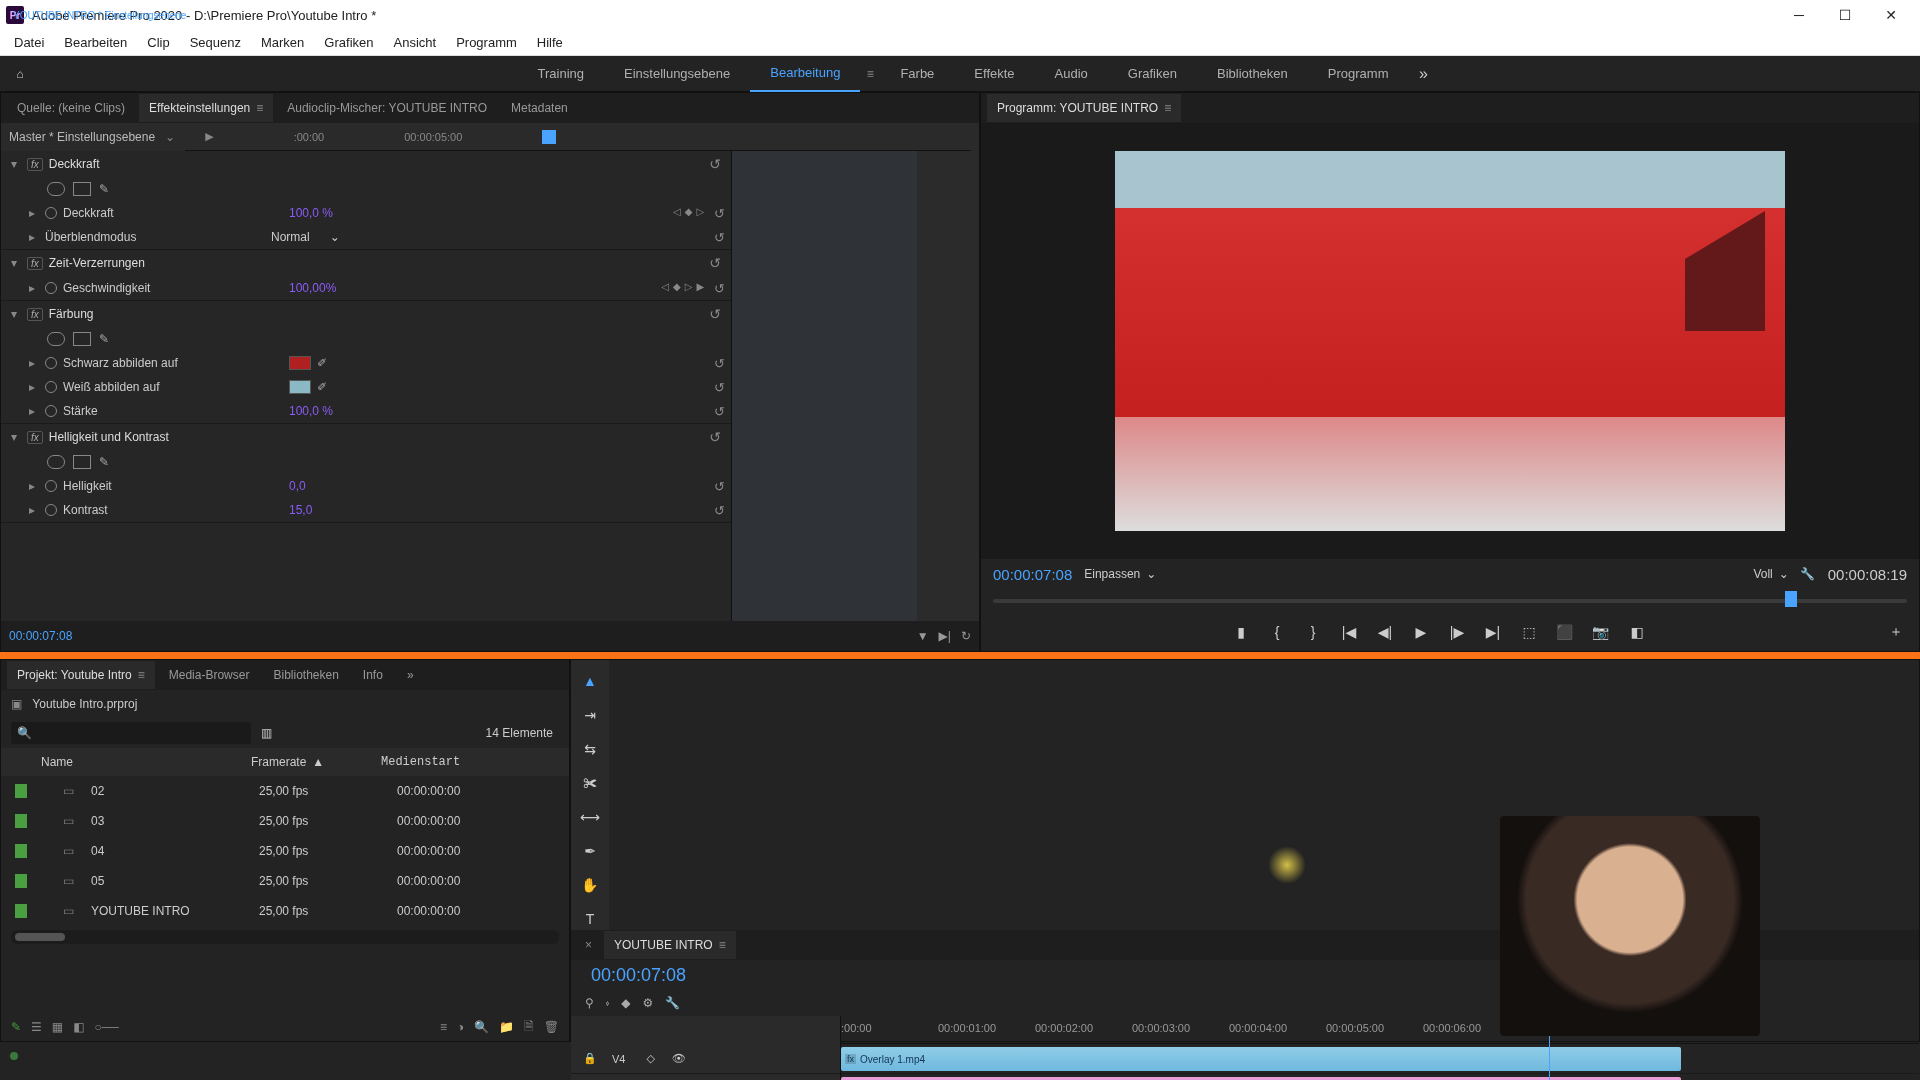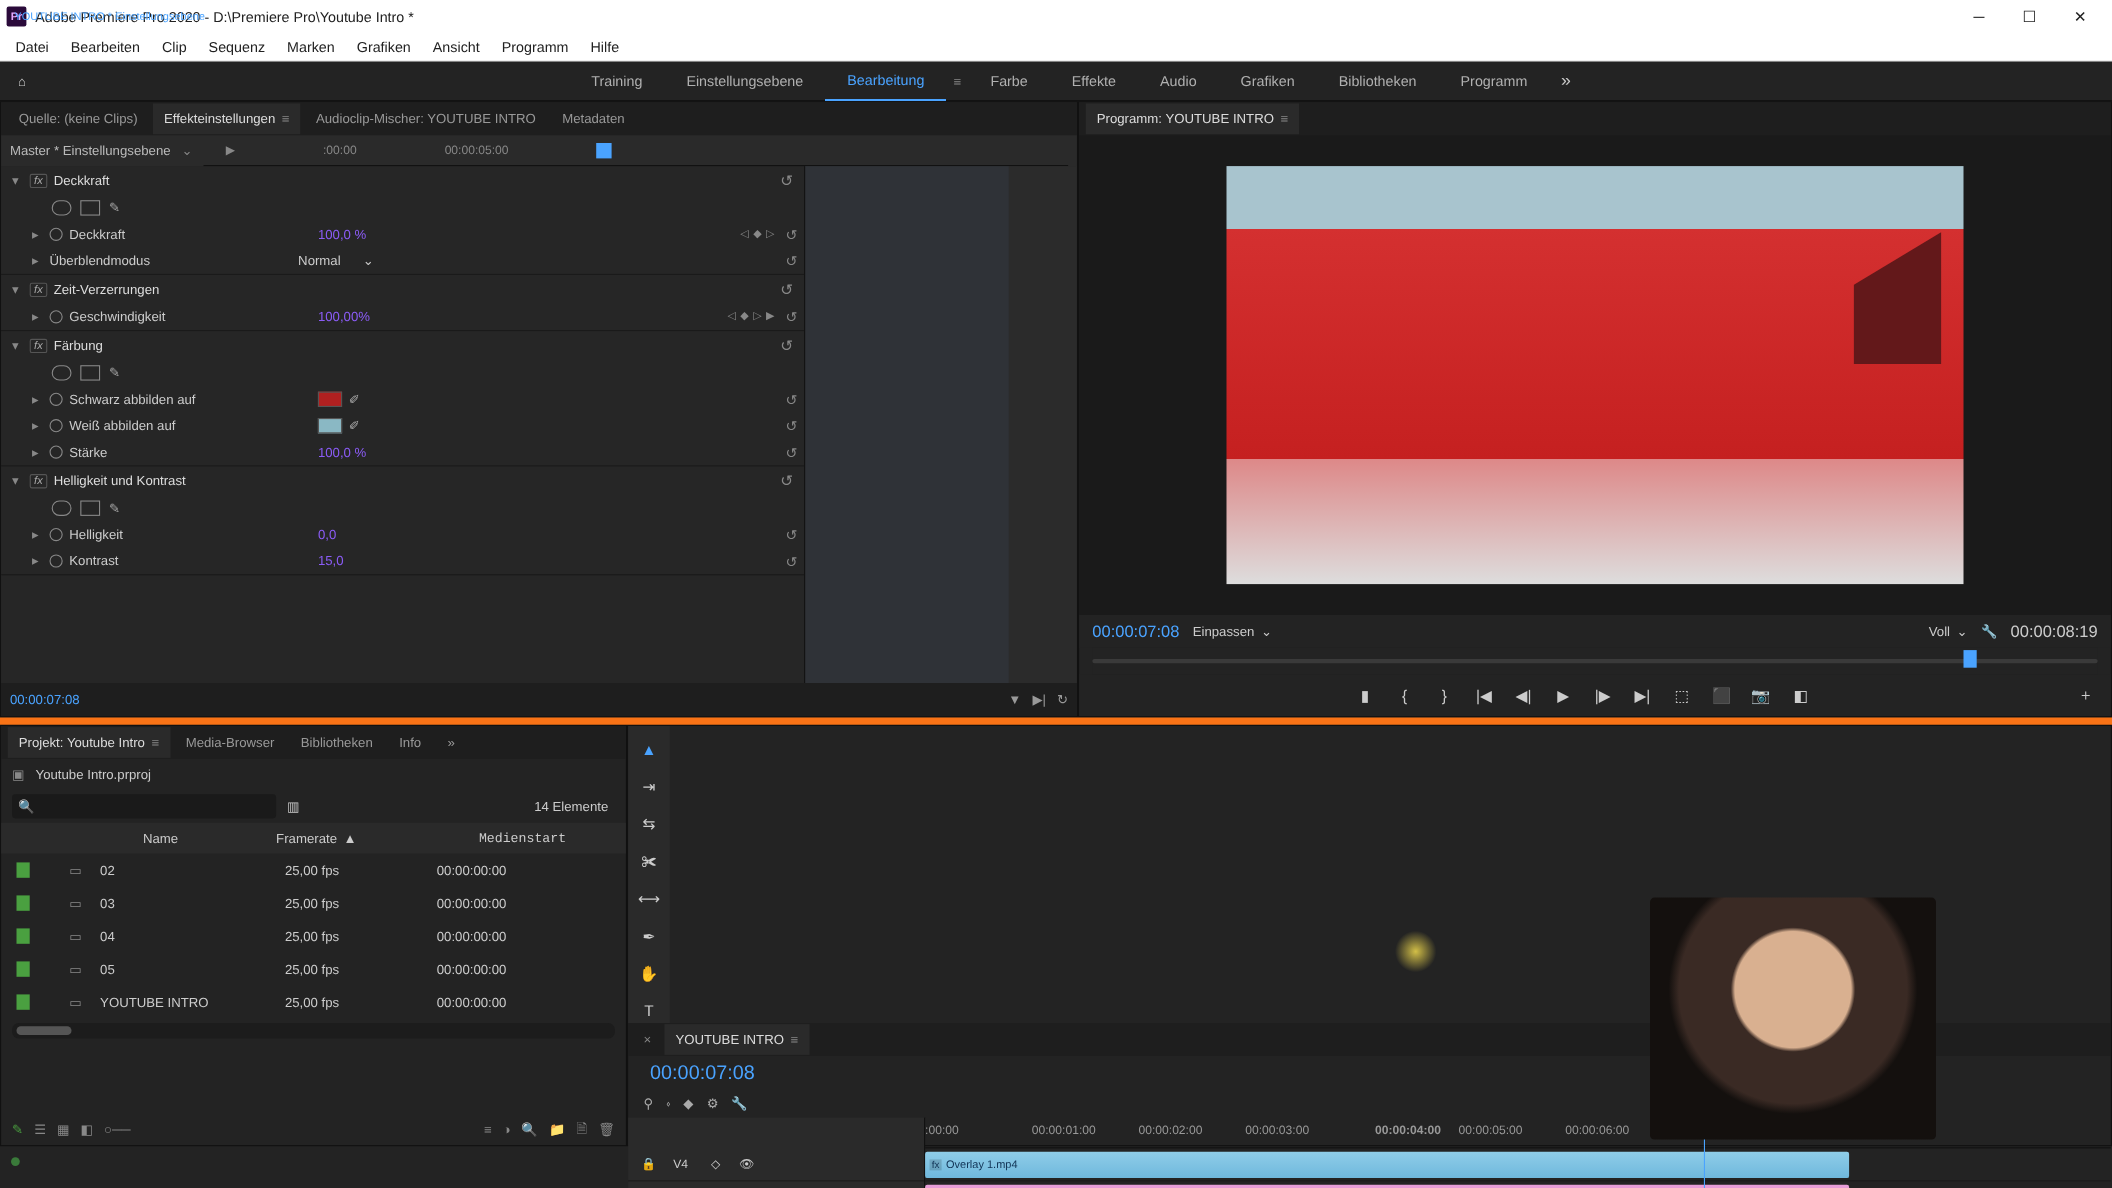--- a/index.html
+++ b/index.html
@@ -91,21 +91,21 @@
 
 
 .proj-panel { width: 570px; }
 .proj-head { height: 28px; display: flex; align-items: center; padding: 0 10px; gap: 10px; }
 .proj-head .bin { color: #888; }
 .proj-head .name { color: #ccc; }
 .proj-search { height: 30px; display: flex; align-items: center; padding: 0 10px; gap: 10px; }
 .proj-search .s-box { flex: 0 0 240px; height: 22px; background: #1a1a1a; border-radius: 3px; display: flex; align-items: center; padding: 0 6px; }
 .proj-search .count { margin-left: auto; margin-right: 6px; color: #ccc; }
 .proj-table-head { height: 28px; display: flex; align-items: center; background: #2a2a2a; padding-left: 40px; }
-.proj-table-head .col { color: #ccc; text-align: center; }
+.proj-table-head .col { color: #ccc; }
 .proj-table-head .col.name { flex: 0 0 210px; }
 .proj-table-head .col.fr { flex: 0 0 130px; display: flex; gap: 6px; }
 .proj-table-head .col.ms { flex: 1; font-family: Liberation Mono, monospace; }
 .proj-row { height: 30px; display: flex; align-items: center; padding-left: 14px; gap: 8px; }
 .proj-row .swatch { width: 12px; height: 14px; background: #4aa040; }
 .proj-row .type-ic { width: 20px; margin-left: 28px; color: #888; }
 .proj-row .nm { flex: 0 0 160px; color: #ccc; }
 .proj-row .fr { flex: 0 0 130px; color: #ccc; }
 .proj-row .ms { color: #ccc; }
 .proj-scroll { height: 14px; background: #1c1c1c; margin: 4px 10px 0; border-radius: 6px; position: relative; }
@@ -535,21 +535,21 @@
             </div>
 
         </div>
         <div class="tl-tracks">
           <div class="tl-ruler" id="tl-ruler">
               <div class="playhead"></div>
               <span class="tick" style="left: 0px;">:00:00</span>
               <span class="tick" style="left: 97px;">00:00:01:00</span>
               <span class="tick" style="left: 194px;">00:00:02:00</span>
               <span class="tick" style="left: 291px;">00:00:03:00</span>
-              <span class="tick" style="left: 409px; font-weight: bold;">00:00:04:00</span>
+              <span class="tick" style="left: 388px;">00:00:04:00</span>
               <span class="tick" style="left: 485px;">00:00:05:00</span>
               <span class="tick" style="left: 582px;">00:00:06:00</span>
               <span class="tick" style="left: 679px;">00:00:07:00</span>
               <span class="tick" style="left: 776px;">00:00:08:00</span>
               <span class="tick" style="left: 873px;">00:</span>
             </div>
           <div class="tl-playhead-line"></div>
           <div class="tl-track-row" id="tr-v4">
               <div class="clip overlay" style="left:0px;width:840px">
       <span class="fx">fx</span>

